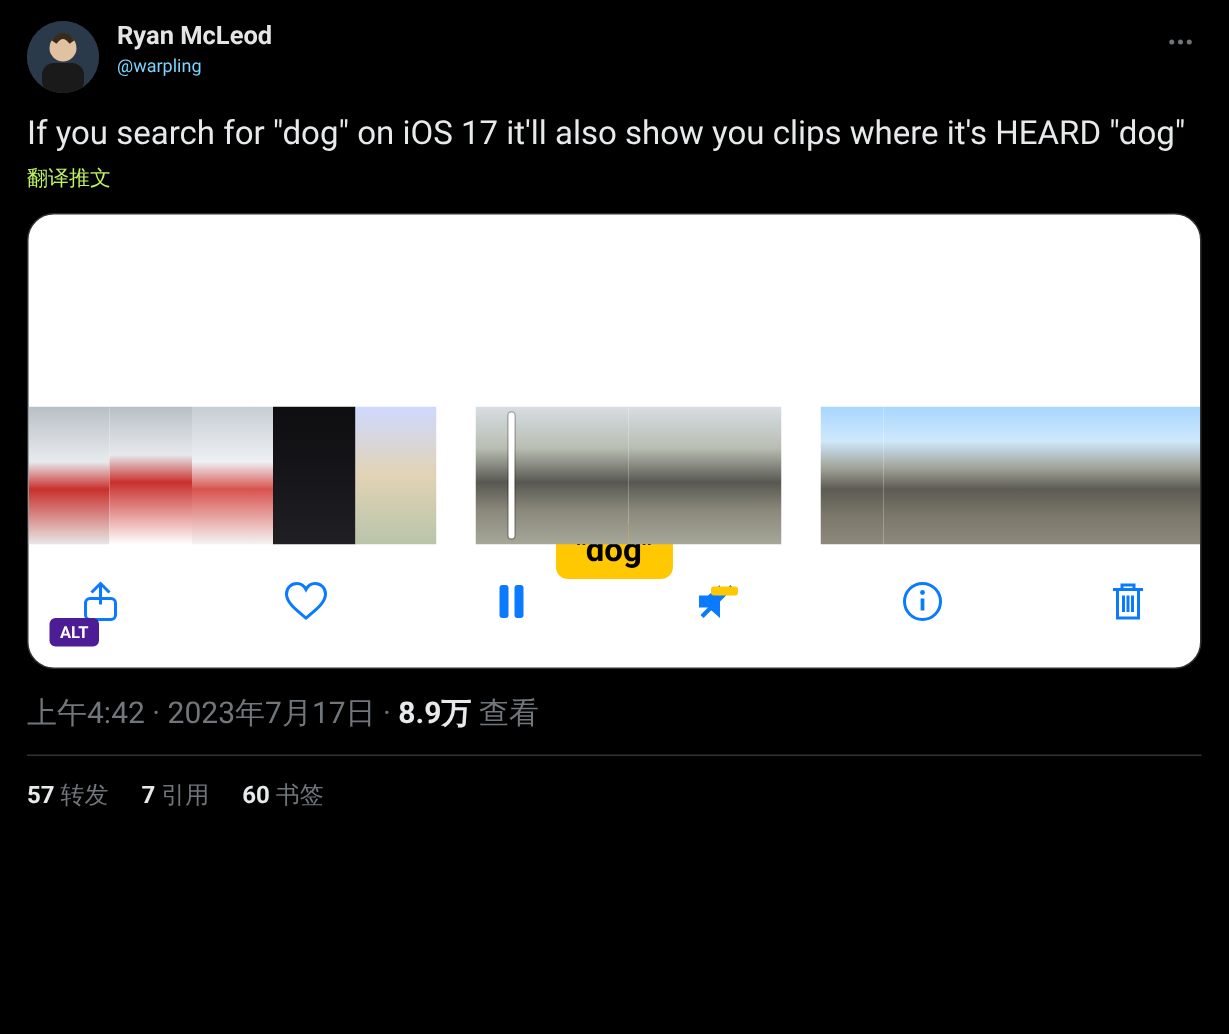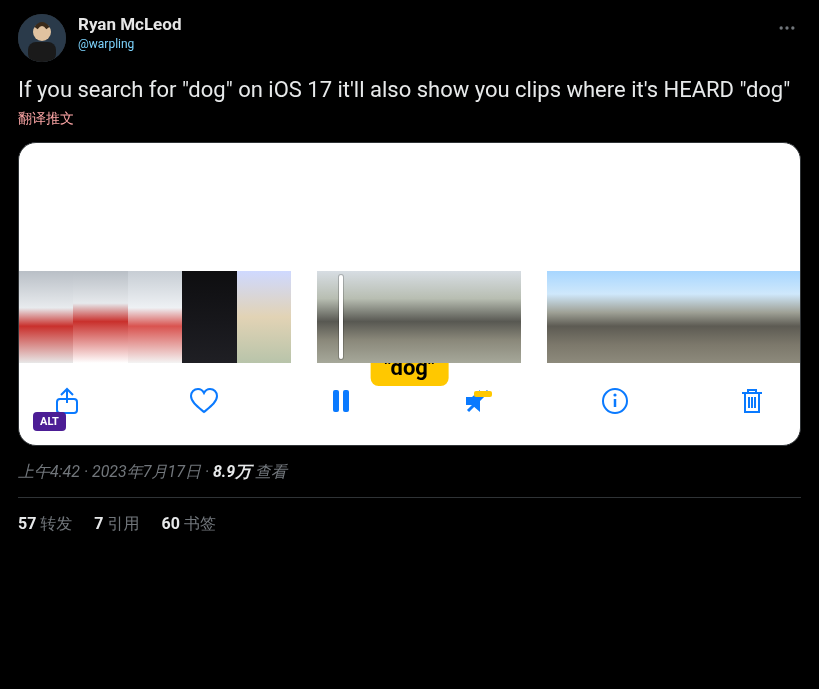--- a/index.html
+++ b/index.html
@@ -7,21 +7,21 @@
   .tweet { padding: 14px 18px 0 18px; }
   .header { display: flex; align-items: flex-start; }
   .avatar { width: 48px; height: 48px; border-radius: 50%; flex: 0 0 48px; overflow: hidden; background: #333; position: relative; }
   .avatar svg { width: 100%; height: 100%; display: block; }
   .names { margin-left: 12px; display: flex; flex-direction: column; }
   .display-name { font-weight: 700; font-size: 17px; color: #e5e5e5; line-height: 20px; }
   .handle { color: #7dd3fc; font-size: 12px; line-height: 20px; }
   .more { margin-left: auto; color: #71767b; padding: 4px; }
   .more svg { width: 20px; height: 20px; display: block; }
   .body-text { margin-top: 14px; font-size: 22px; line-height: 28px; color: #e7e9ea; }
-  .translate { color: #fca5a5; font-size: 14px; margin-top: 6px; cursor: pointer; font-family: Liberation Mono, monospace; }
+  .translate { color: #bef264; font-size: 14px; margin-top: 6px; cursor: pointer; font-family: Liberation Mono, monospace; }
   .media-card { margin-top: 14px; border-radius: 18px; overflow: hidden; background: #fff; border: 1px solid #2f3336; position: relative; }
   .media-inner { position: relative; width: 100%; }
   .tooltip { position: absolute; left: 50%; top: 78px; transform: translateX(-50%); background: #ffc800; color: #000; font-weight: 700; font-size: 22px; padding: 6px 14px; border-radius: 8px; }
   .marker { position: absolute; left: 455px; top: 120px; width: 18px; height: 6px; background: #ffc800; border-radius: 2px; }
   .film { display: flex; gap: 26px; padding: 0 0 0 0; margin-top: 128px; height: 92px; }
   .clip { display: flex; height: 92px; overflow: hidden; }
   .clip.a { width: 280px; }
   .clip.b { width: 210px; position: relative; }
   .clip.c { width: 260px; }
   .frame { flex: 1 1 0; min-width: 0; }
@@ -33,21 +33,21 @@
   .fa4 { background: linear-gradient(180deg,#0e0e10 0%,#16161a 50%,#1f1f24 100%); }
   .fa5 { background: linear-gradient(180deg,#cfd9ff 0%,#e2d3b5 50%,#b8c4aa 100%); }
   .fb  { background: linear-gradient(180deg,#d7dde3 0%,#b8beb2 30%,#585852 55%,#8a887a 75%,#a6a89a 100%); }
   .fc  { background: linear-gradient(180deg,#a7d6ff 0%,#cfe8fb 25%,#9fa196 45%,#5d5b53 60%,#7c786b 80%,#8d8a7c 100%); }
   .toolbar { display: flex; justify-content: space-between; align-items: center; padding: 20px 30px 26px 30px; }
   .tb-btn { width: 36px; height: 36px; color: #0a7aff; display: flex; align-items: center; justify-content: center; cursor: pointer; }
   .tb-btn svg { width: 32px; height: 32px; stroke: currentColor; fill: none; stroke-width: 2; }
   .tb-btn.pause svg rect { fill: currentColor; stroke: none; }
   .tb-btn.mute svg { fill: currentColor; stroke: none; }
   .alt-badge { position: absolute; left: 14px; bottom: 14px; background: #4c1d95; color: #fff; font-weight: 700; font-size: 11px; padding: 3px 7px; border-radius: 4px; }
-  .meta { color: #71767b; font-size: 16px; margin-top: 16px; font-style: italic; }
+  .meta { color: #71767b; font-size: 20px; margin-top: 16px; }
   .meta .views-num { color: #e7e9ea; font-weight: 700; }
   .divider { border: none; border-top: 1px solid #2f3336; margin-top: 14px; }
   .stats { display: flex; gap: 22px; padding: 16px 0 0 0; font-size: 16px; color: #71767b; }
   .stats b { color: #e7e9ea; font-weight: 700; margin-right: 4px; text-align: right; }
 </style>
 </head>
 <body>
 
 <div class="tweet">
   <div class="header">

